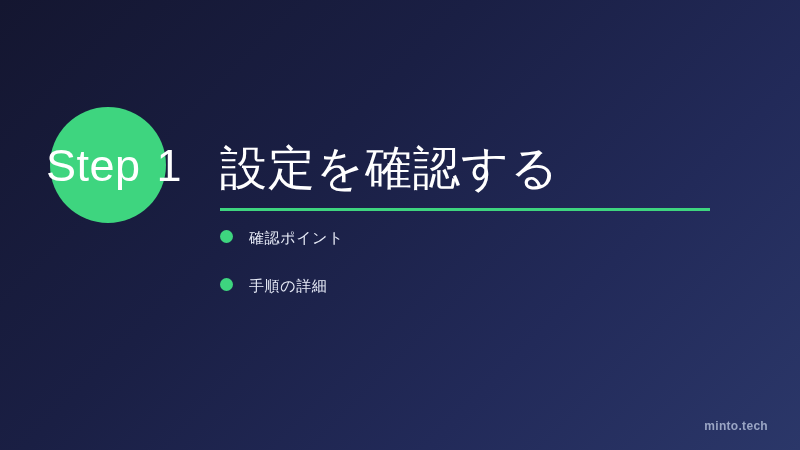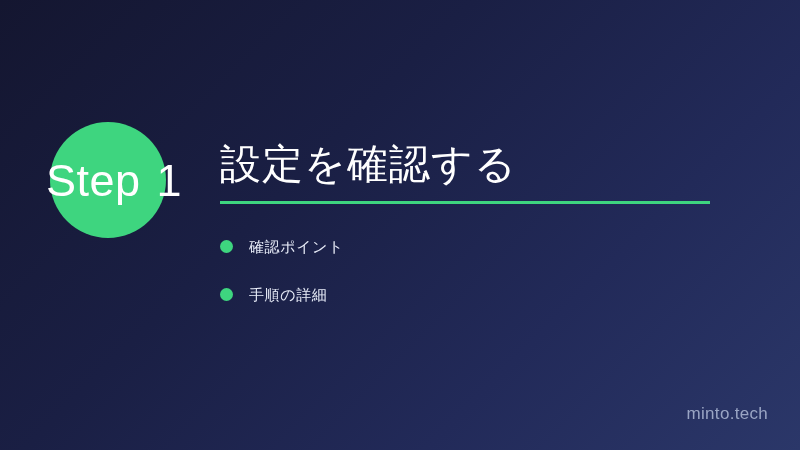--- a/index.html
+++ b/index.html
@@ -22,21 +22,21 @@
     height: 450px;
     box-sizing: border-box;
     background: linear-gradient(135deg, #141630 0%, #1a1f44 38%, #222a59 70%, #2b3769 100%);
     overflow: hidden;
   }
 
   
   .step-block {
     position: absolute;
     left: 0;
-    top: 122px;
+    top: 107px;
     width: 210px;
     height: 116px;
   }
 
   .step-circle {
     position: absolute;
     left: 50px;
     top: 0;
     width: 116px;
     height: 116px;
@@ -71,21 +71,21 @@
   
   .content {
     position: absolute;
     left: 220px;
     top: 142px;
     width: 540px;
   }
 
   .title {
     color: #ffffff;
-    font-size: 41px;
+    font-size: 47px;
     font-weight: 400;
     line-height: 1.12;
     letter-spacing: 1px;
     margin: 0;
     white-space: nowrap;
   }
 
   .divider {
     width: 490px;
     height: 3px;
@@ -95,21 +95,20 @@
 
   .bullet-list {
     list-style: none;
     margin: 0;
     padding: 0;
     margin-top: 19px;
   }
 
   .bullet-item {
     display: flex;
-    align-items: center;
     height: 48px;
   }
 
   .bullet-dot {
     flex: 0 0 auto;
     width: 13px;
     height: 13px;
     border-radius: 50%;
     background: #3ed57f;
   }
@@ -120,24 +119,24 @@
     font-size: 15px;
     font-weight: 400;
     letter-spacing: 0.6px;
     line-height: 1;
   }
 
   
   .watermark {
     position: absolute;
     right: 32px;
-    bottom: 28px;
+    bottom: 18px;
     color: #9aa5c4;
-    font-size: 17px;
-    font-weight: 400;
+    font-size: 12px;
+    font-weight: 700;
     letter-spacing: 0.3px;
     line-height: 1;
   }
 </style>
 </head>
 <body>
 
 <div class="slide">
 
   <div class="step-block">

